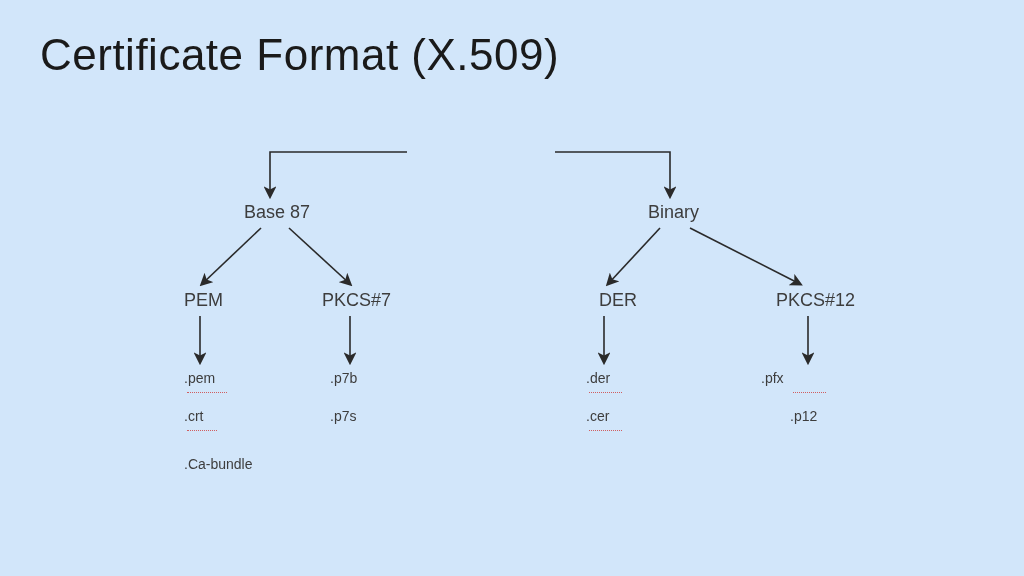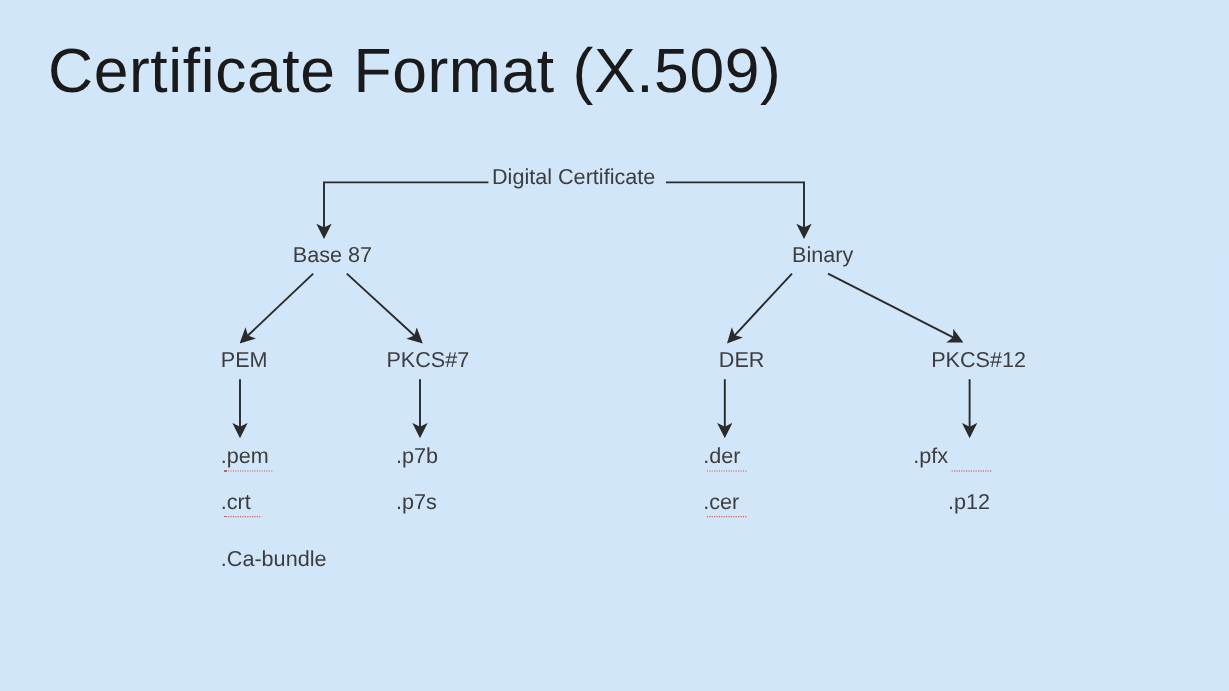--- a/index.html
+++ b/index.html
@@ -9,33 +9,33 @@
     height: 576px;
     background: #d2e6fa;
     font-family: -apple-system, BlinkMacSystemFont, "Segoe UI", Arial, sans-serif;
     color: #3d3d3d;
     overflow: hidden;
   }
   .title {
     position: absolute;
     left: 40px;
     top: 30px;
-    font-size: 52px;
+    font-size: 44px;
     font-weight: 300;
     color: #1a1a1a;
     letter-spacing: 0.5px;
   }
   .node {
     position: absolute;
     font-size: 18px;
     color: #3d3d3d;
   }
   .ext {
     position: absolute;
-    font-size: 18px;
+    font-size: 14px;
     color: #3d3d3d;
   }
   .underline {
     position: absolute;
     height: 0;
     border-top: 1px dotted #d05050;
     opacity: 0.9;
   }
   svg.arrow-layer {
     position: absolute;
@@ -71,26 +71,25 @@
   <path d="M 200 316 L 200 362" stroke="#2a2a2a" stroke-width="1.6" fill="none" marker-end="url(#ah)"></path>
 
   <path d="M 350 316 L 350 362" stroke="#2a2a2a" stroke-width="1.6" fill="none" marker-end="url(#ah)"></path>
 
   <path d="M 604 316 L 604 362" stroke="#2a2a2a" stroke-width="1.6" fill="none" marker-end="url(#ah)"></path>
 
   <path d="M 808 316 L 808 362" stroke="#2a2a2a" stroke-width="1.6" fill="none" marker-end="url(#ah)"></path>
 </svg>
 
 <div class="node" style="left:410px; top:136px; line-height:1.25;">
-  <div>Digital Certificate</div>
 </div>
 
 <div class="node" style="left:244px; top:202px;">Base 87</div>
 
-<div class="node" style="left:648px; top:202px;margin-left:12px;">Binary</div>
+<div class="node" style="left:648px; top:202px;">Binary</div>
 
 <div class="node" style="left:184px; top:290px;">PEM</div>
 <div class="node" style="left:322px; top:290px;">PKCS#7</div>
 <div class="node" style="left:599px; top:290px;">DER</div>
 <div class="node" style="left:776px; top:290px;">PKCS#12</div>
 
 <div class="ext" style="left:184px; top:370px;">.pem</div>
 <div class="underline" style="left:187px; top:392px; width:40px;"></div>
 <div class="ext" style="left:184px; top:408px;">.crt</div>
 <div class="underline" style="left:187px; top:430px; width:30px;"></div>

